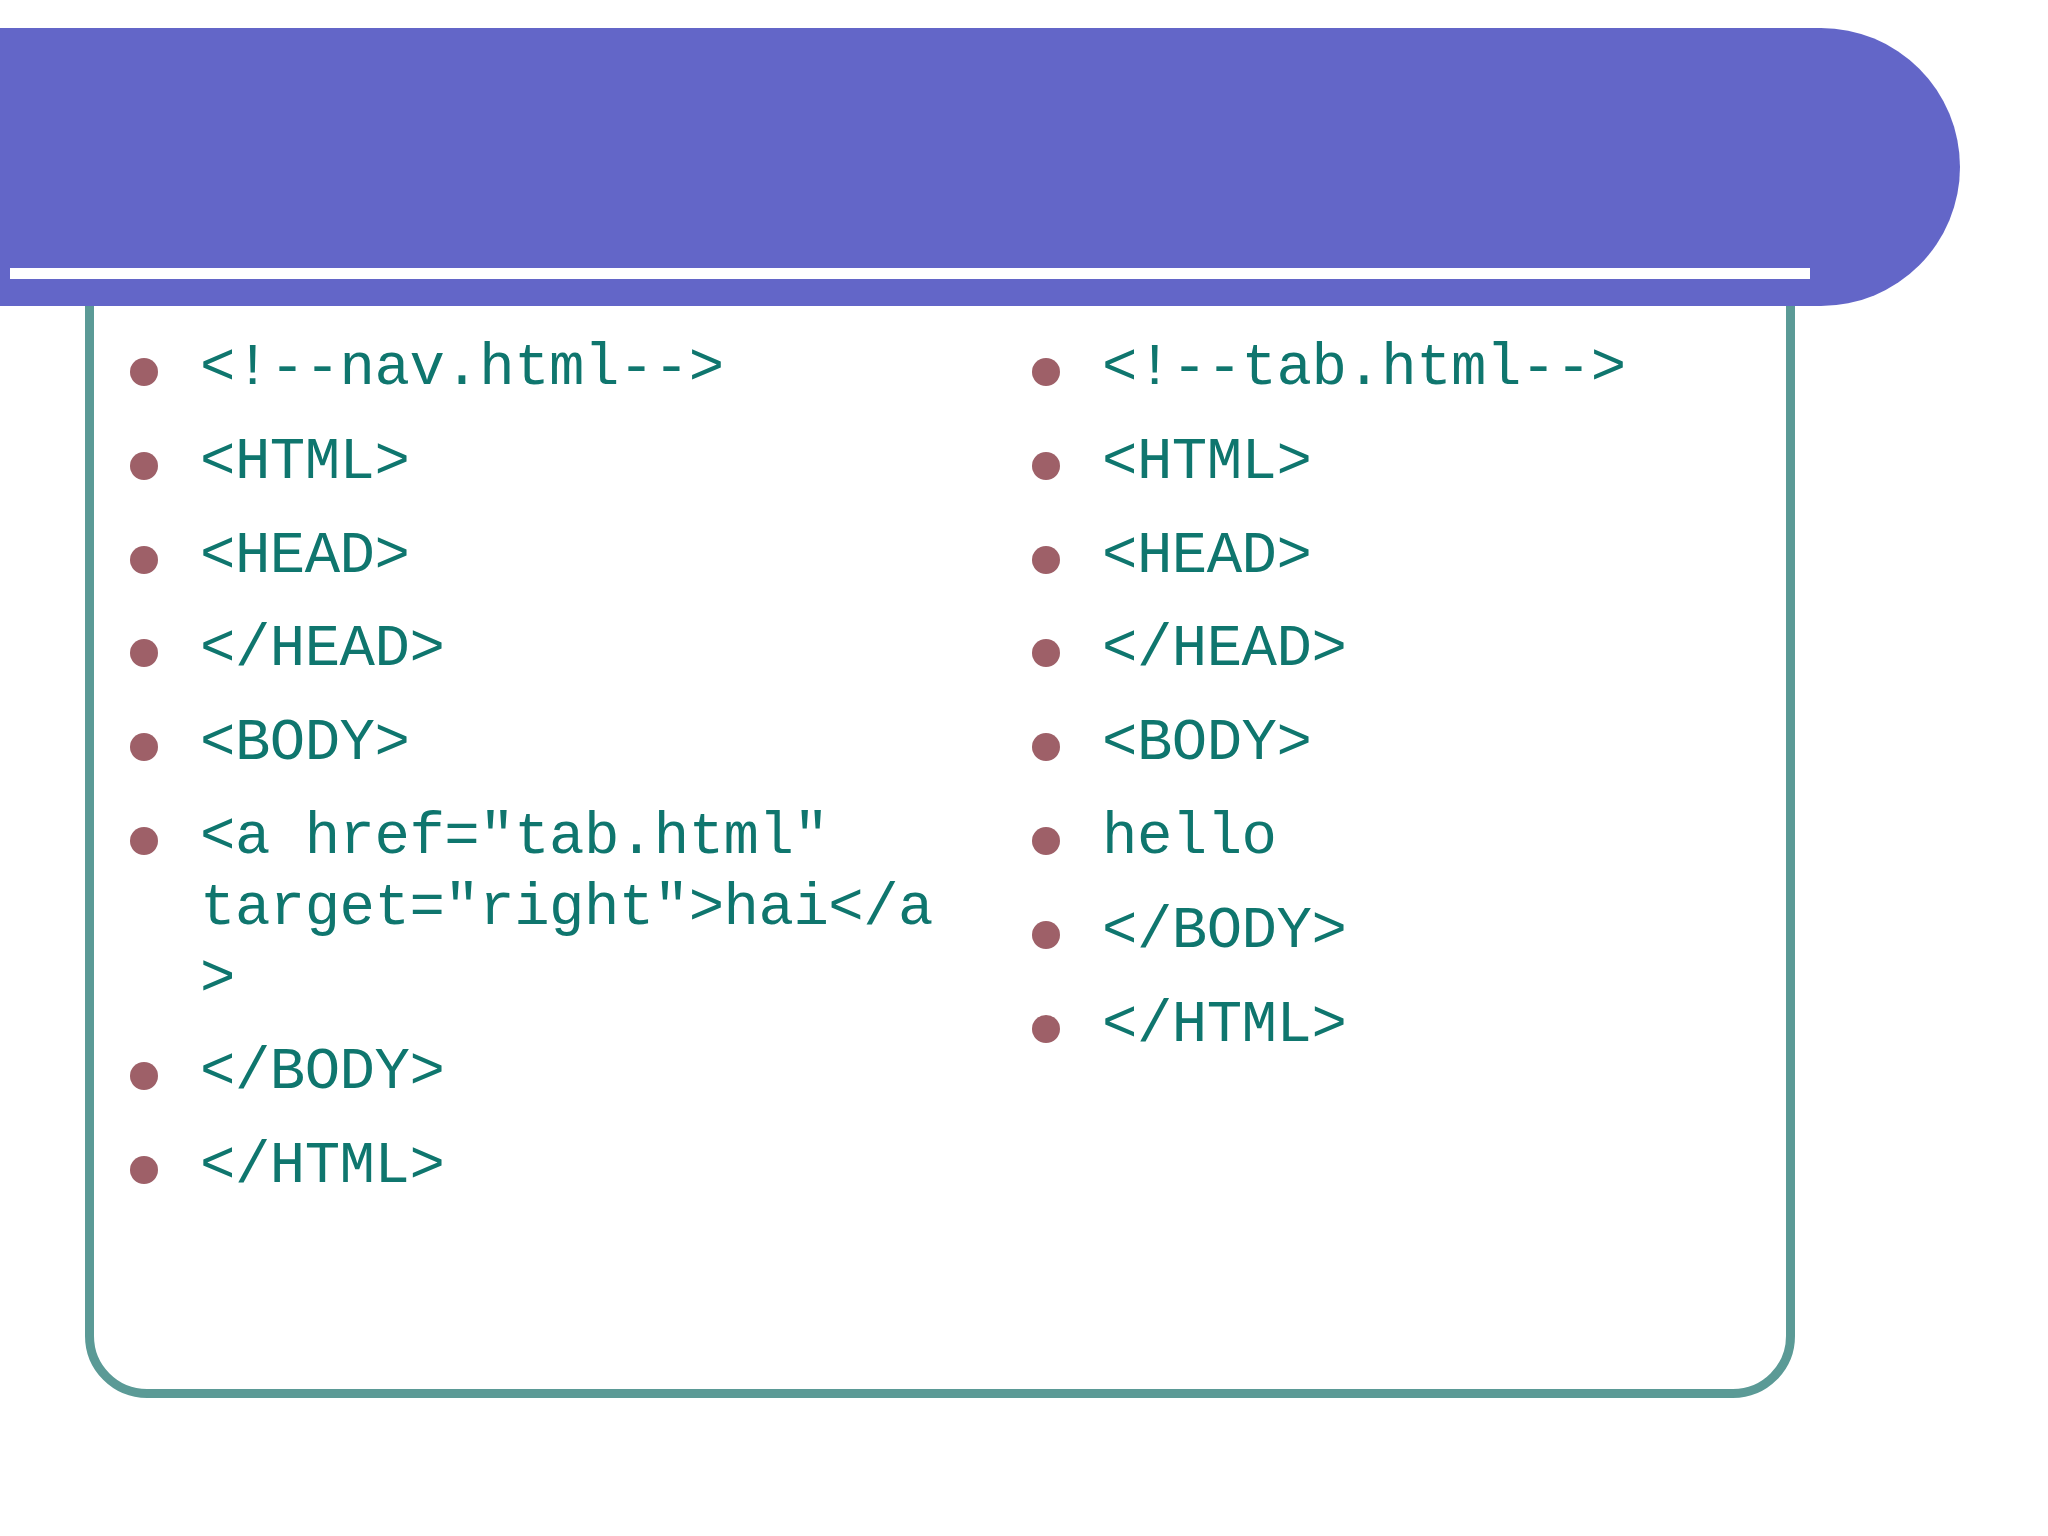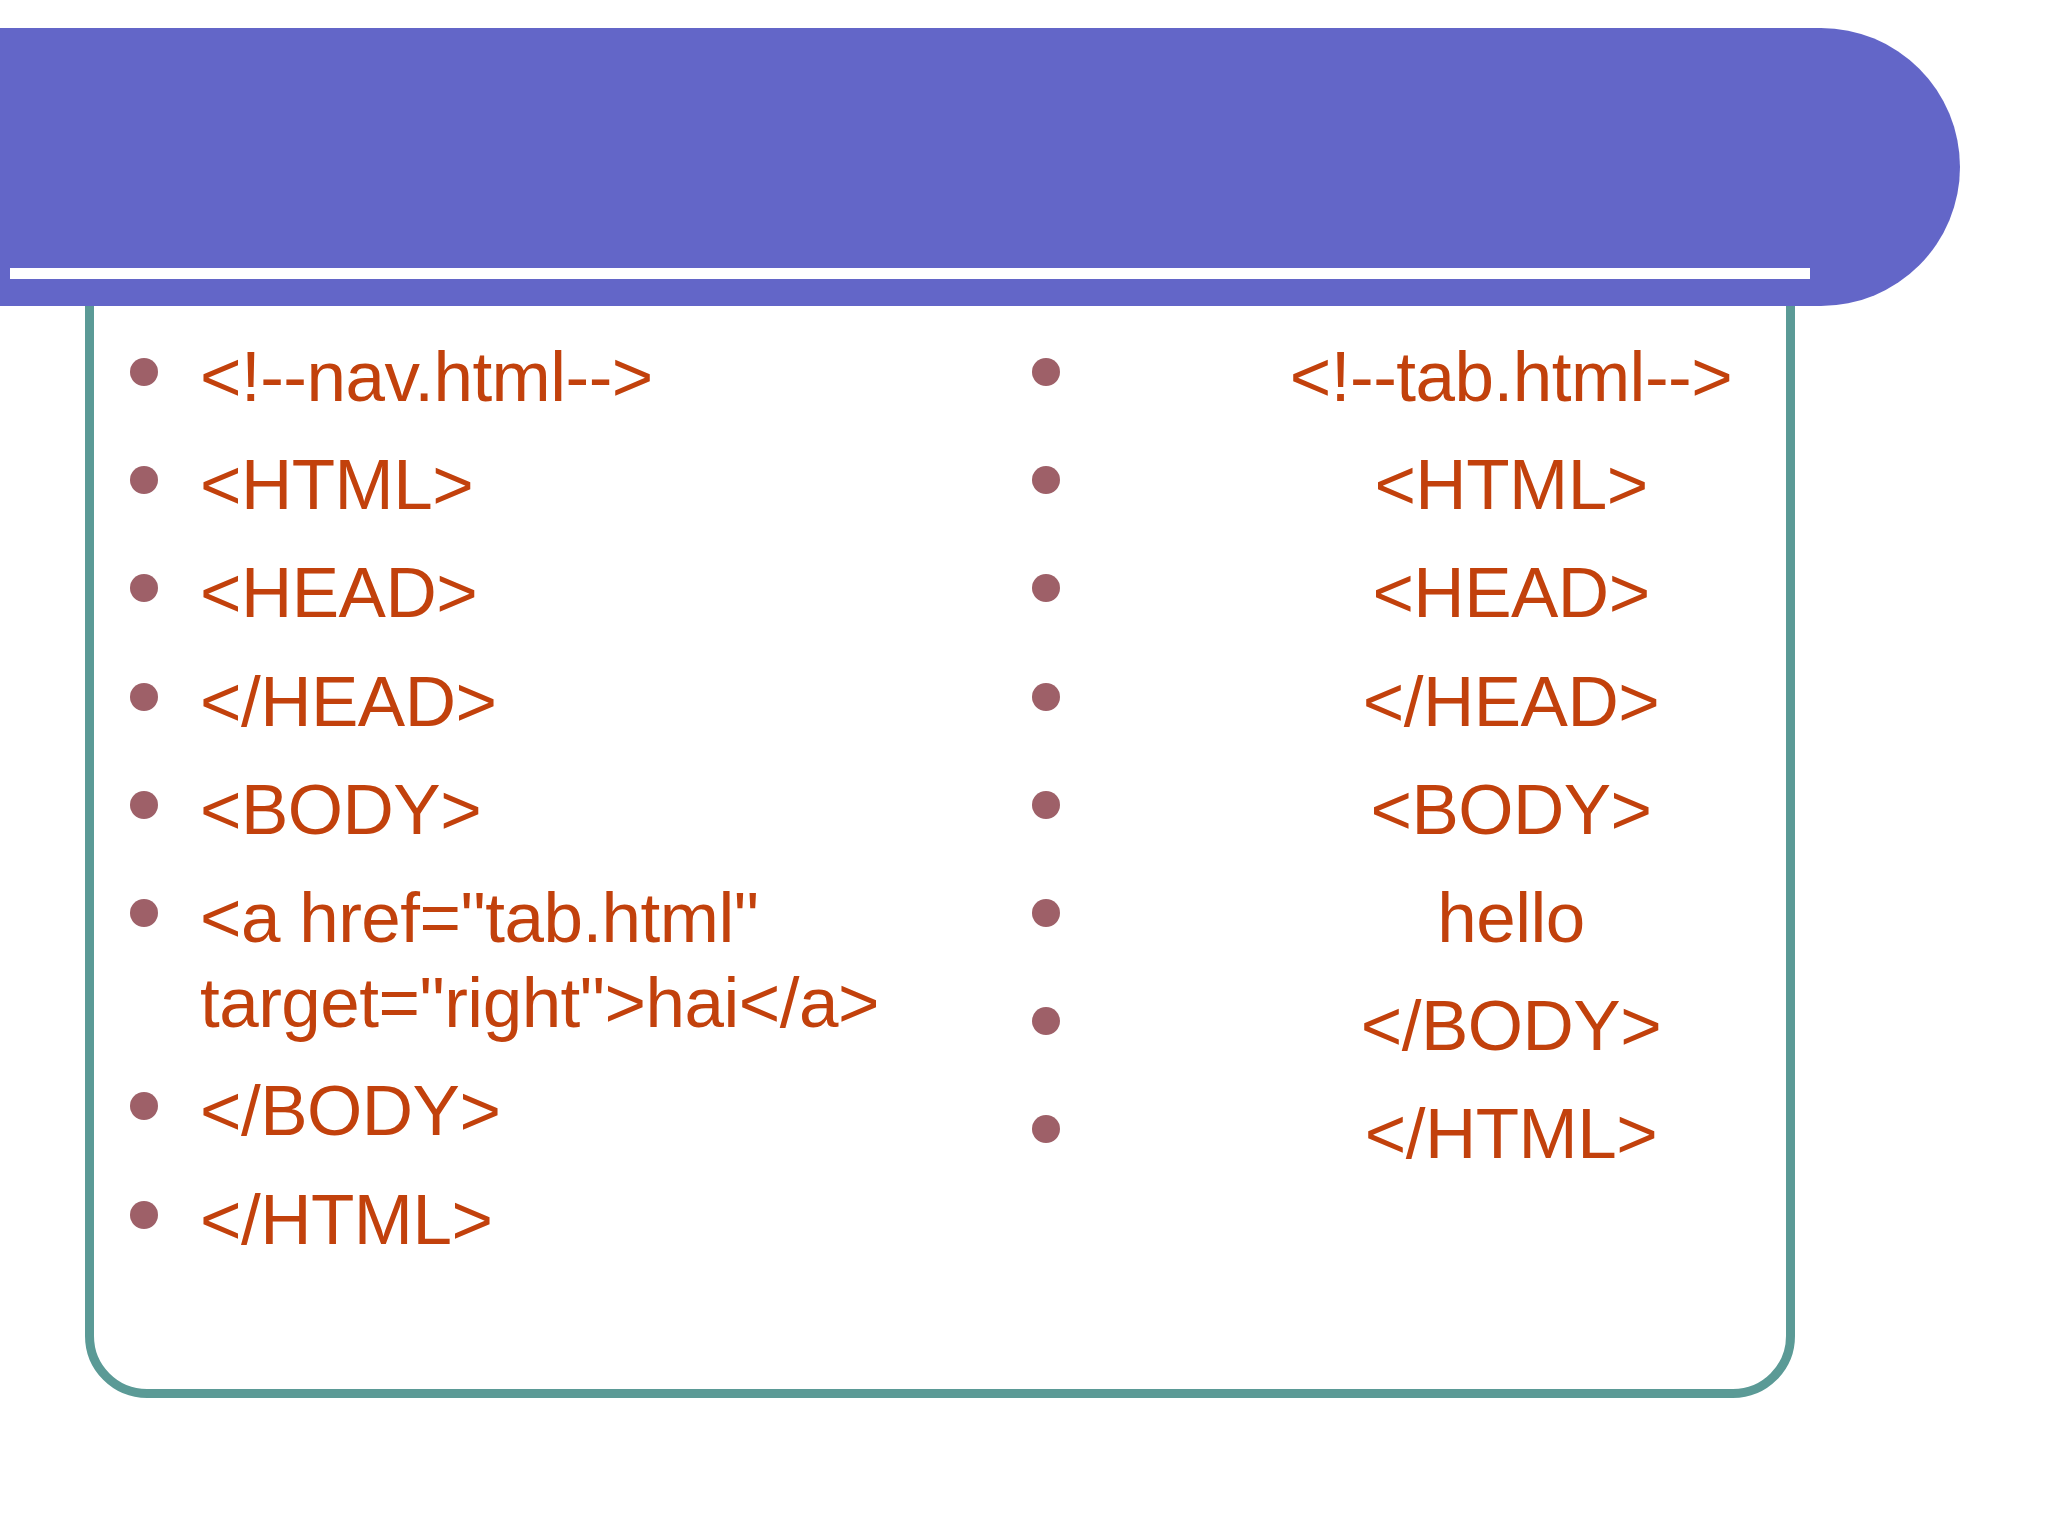--- a/index.html
+++ b/index.html
@@ -73,36 +73,35 @@
   }
   .column-left {
     width: 960px;
     padding-left: 118px;
     padding-right: 20px;
   }
   .column-right {
     width: 1000px;
     padding-left: 60px;
     padding-right: 40px;
-    text-align: center;
   }
 
   ul.code-list {
     list-style: none;
     margin: 0;
     padding: 0;
   }
   ul.code-list li {
     position: relative;
     padding-left: 82px;
     margin: 0 0 23px 0;
-    font-size: 71px;
+    font-size: 59px;
     line-height: 1.20;
-    color: #c2410c;
-    font-family: Liberation Sans, sans-serif;
+    color: #0f766e;
+    font-family: Liberation Mono, monospace;
     font-weight: 400;
     letter-spacing: -0.5px;
     word-break: break-word;
   }
   ul.code-list li .bullet {
     position: absolute;
     left: 12px;
     top: 24px;
     width: 28px;
     height: 28px;

